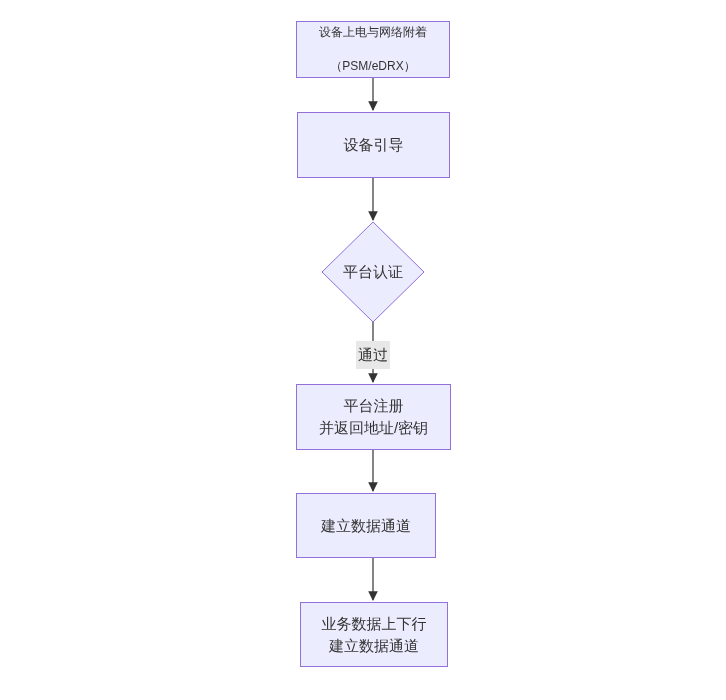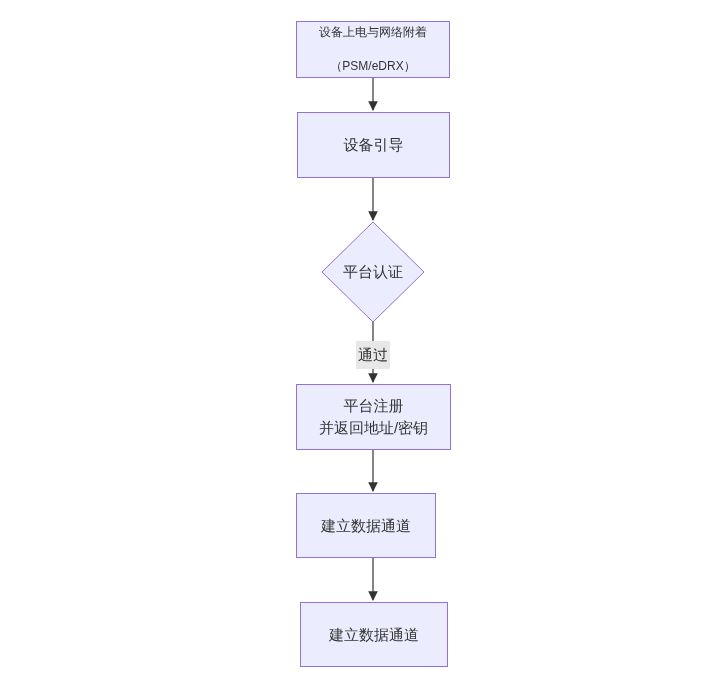--- a/index.html
+++ b/index.html
@@ -85,16 +85,17 @@
   <div class="node" id="node-register">
     <span>平台注册</span>
     <span>并返回地址/密钥</span>
   </div>
 
   <div class="node" id="node-data-channel">
     <span>建立数据通道</span>
   </div>
 
   <div class="node" id="node-business-data">
+    <span>业务数据上下行</span>
     <span>建立数据通道</span>
   </div>
 
 </div>
 
 </body></html>

